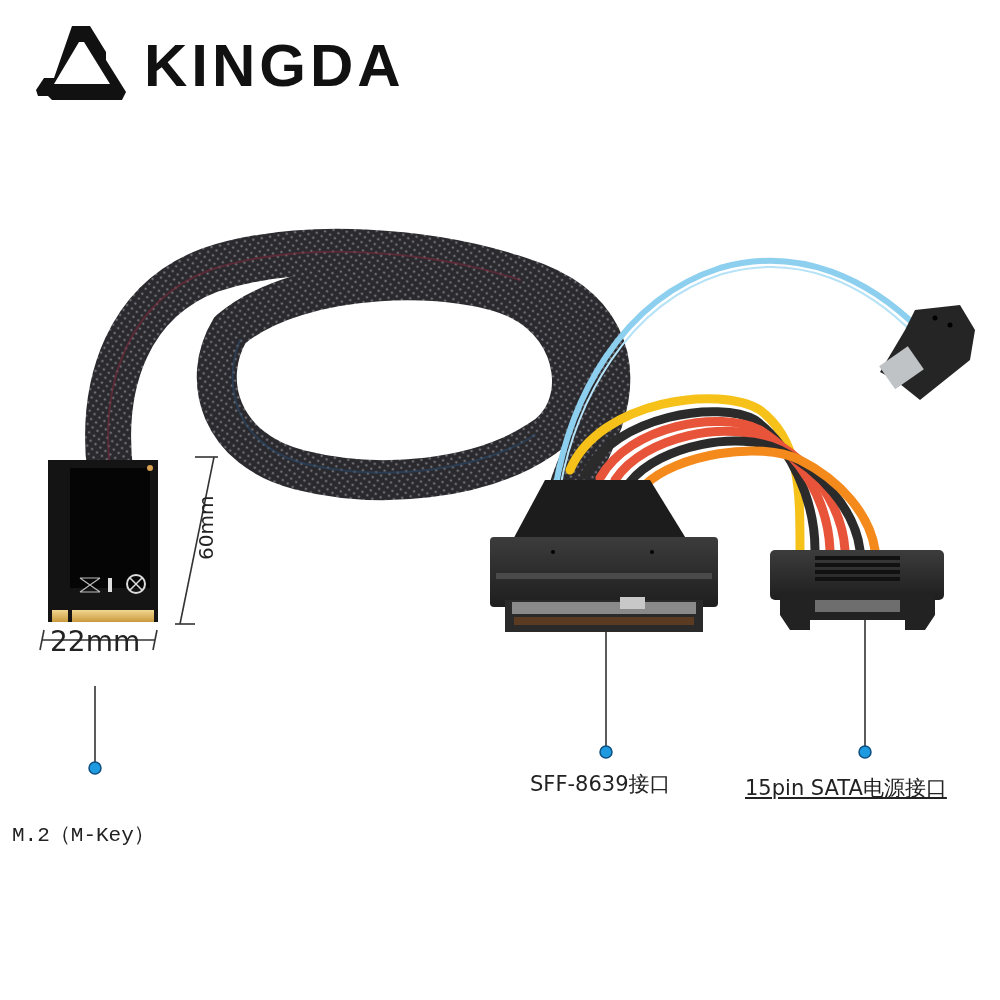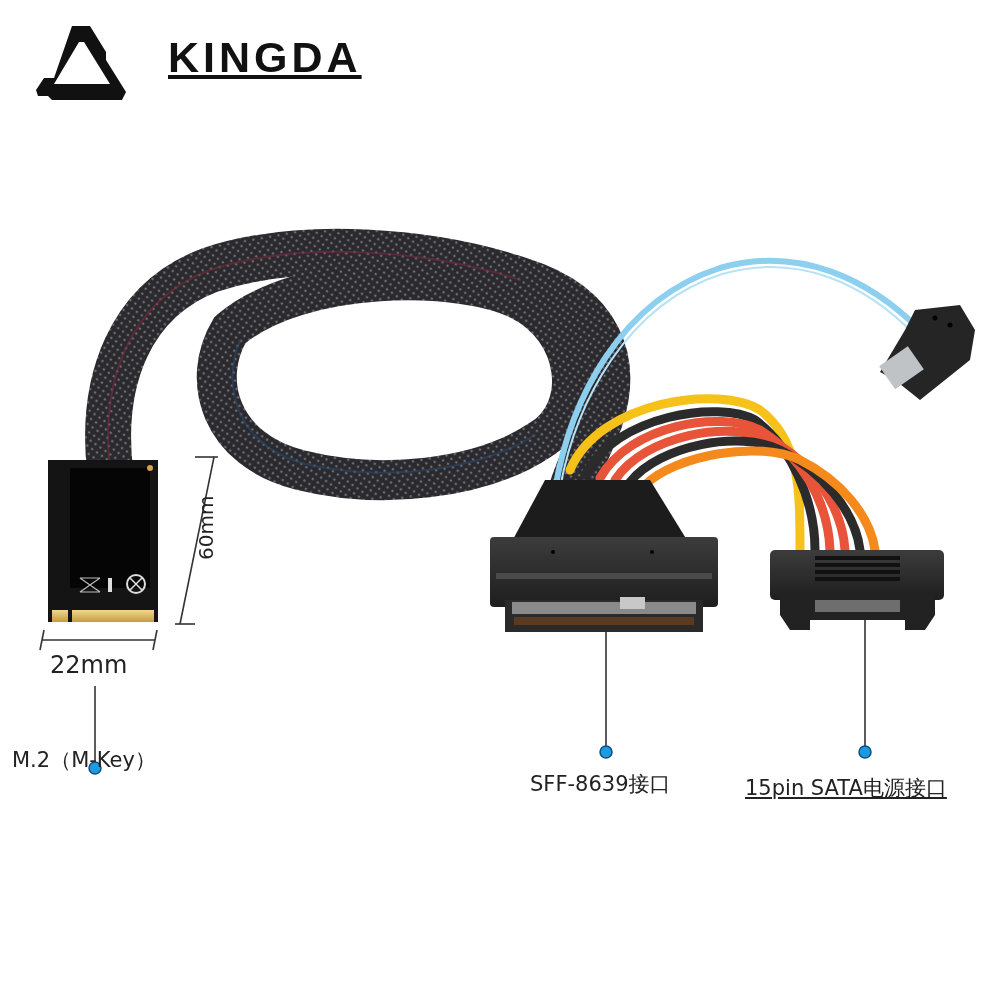--- a/index.html
+++ b/index.html
@@ -1,27 +1,27 @@
 <!DOCTYPE html>
 <html><head>
 <meta charset="utf-8">
 <style>
   html, body { margin: 0; padding: 0; background: #ffffff; }
   body { width: 1000px; height: 1000px; position: relative; overflow: hidden;
          font-family: "DejaVu Sans", "Liberation Sans", sans-serif; color: #1a1a1a; }
   .abs { position: absolute; }
   .logo-mark { left: 32px; top: 22px; width: 100px; height: 82px; }
-  .brand { left: 168px; top: 36px; font-family: "Liberation Sans", sans-serif;
-           font-weight: 700; font-size: 43px; letter-spacing: 4px; color: #111; line-height: 1; text-decoration: underline; }
+  .brand { left: 144px; top: 36px; font-family: "Liberation Sans", sans-serif;
+           font-weight: 700; font-size: 60px; letter-spacing: 4px; color: #111; line-height: 1; }
   .art { left: 0; top: 0; width: 1000px; height: 1000px; }
   .label { font-family: "DejaVu Sans", sans-serif; font-size: 21px; color: #222; white-space: nowrap; line-height: 1; }
   .dim-60 { left: 196px; top: 560px; transform: rotate(-90deg); transform-origin: left top;
             font-size: 20px; }
-  .dim-22 { left: 50px; top: 653px; font-size: 24px; }
-  .lbl-m2 { left: 12px; top: 750px; }
+  .dim-22 { left: 50px; top: 628px; font-size: 28px; }
+  .lbl-m2 { left: 12px; top: 825px; font-family: Liberation Mono, monospace; }
   .lbl-sff { left: 530px; top: 774px; }
   .lbl-sata { left: 745px; top: 778px; text-decoration: underline; }
 </style>
 </head>
 <body>
 
 <svg class="abs logo-mark" viewBox="0 0 100 82">
   <path d="M40 4 L58 4 L74 30 L74 38 L94 70 L90 78 L20 78 L16 74 L6 74 L4 68 L12 56 L22 56 Z
            M47 20 L22 62 L78 62 L52 20 Z" fill="#111" fill-rule="evenodd"></path>
 </svg>

